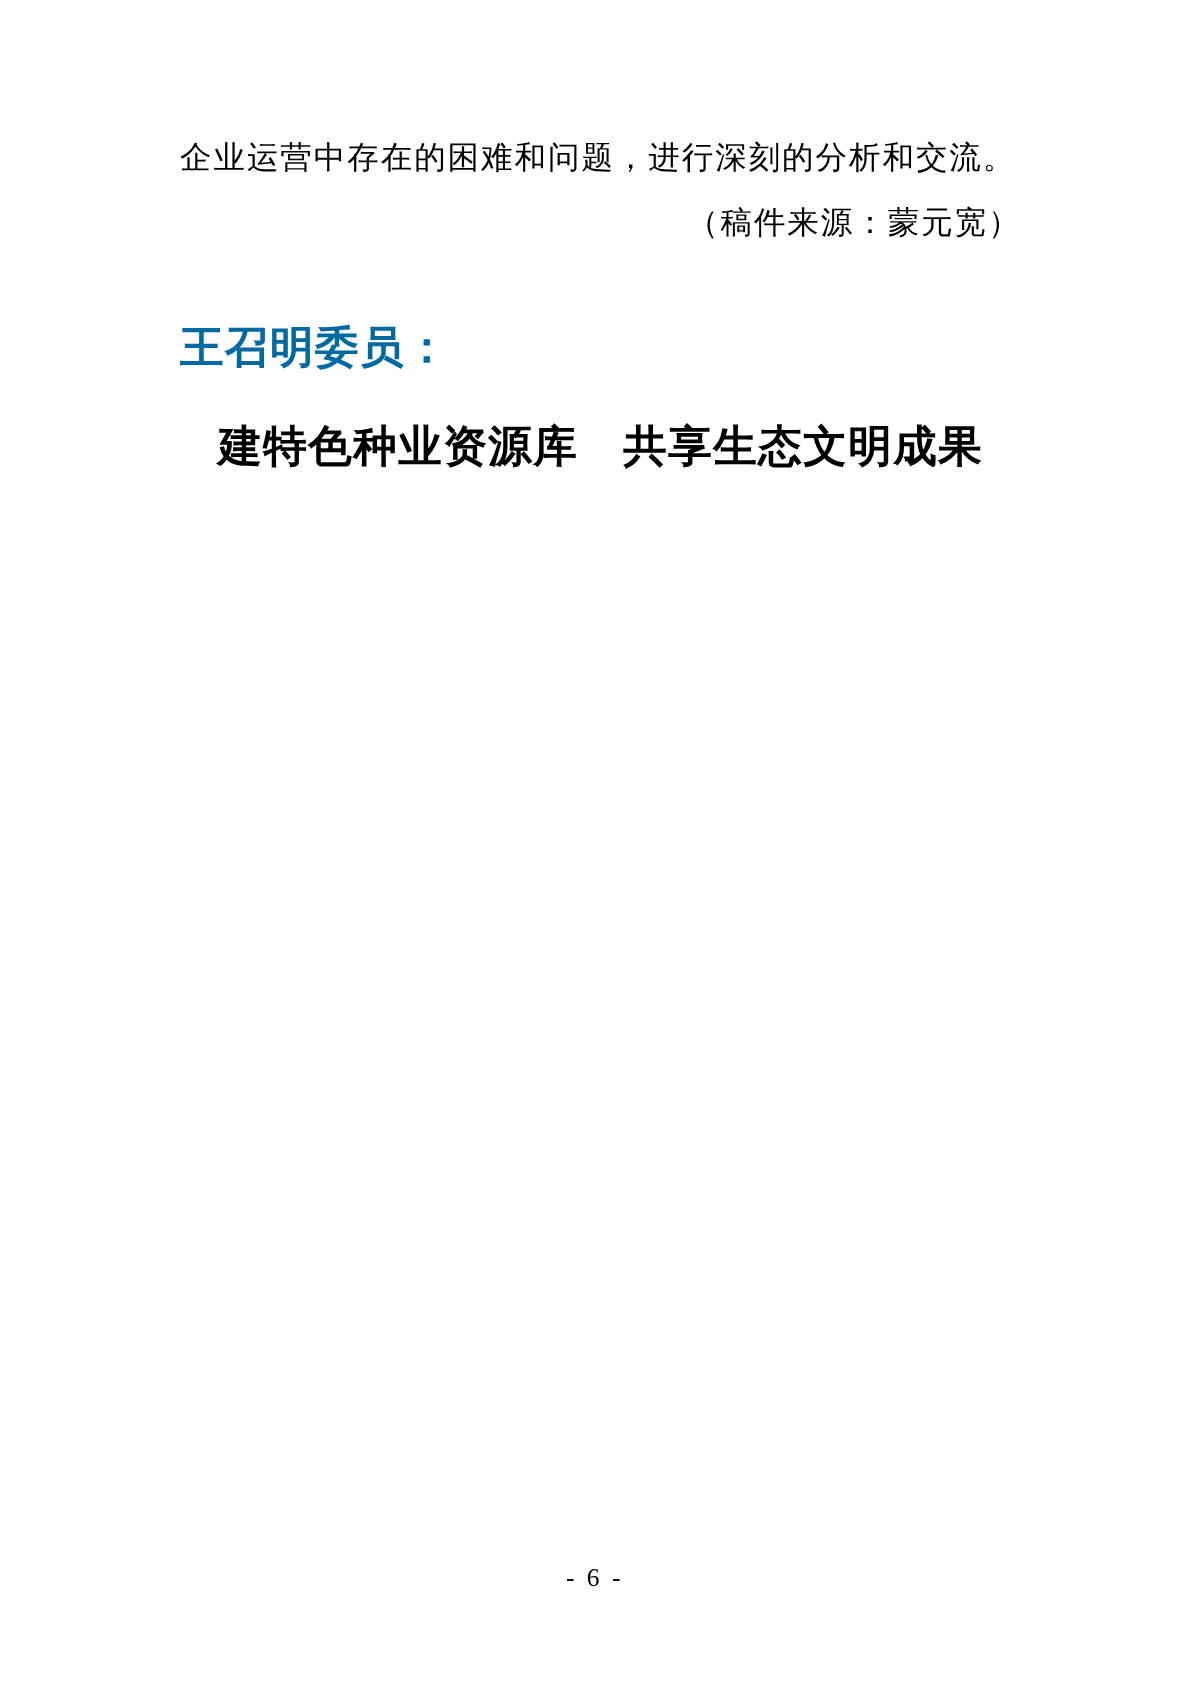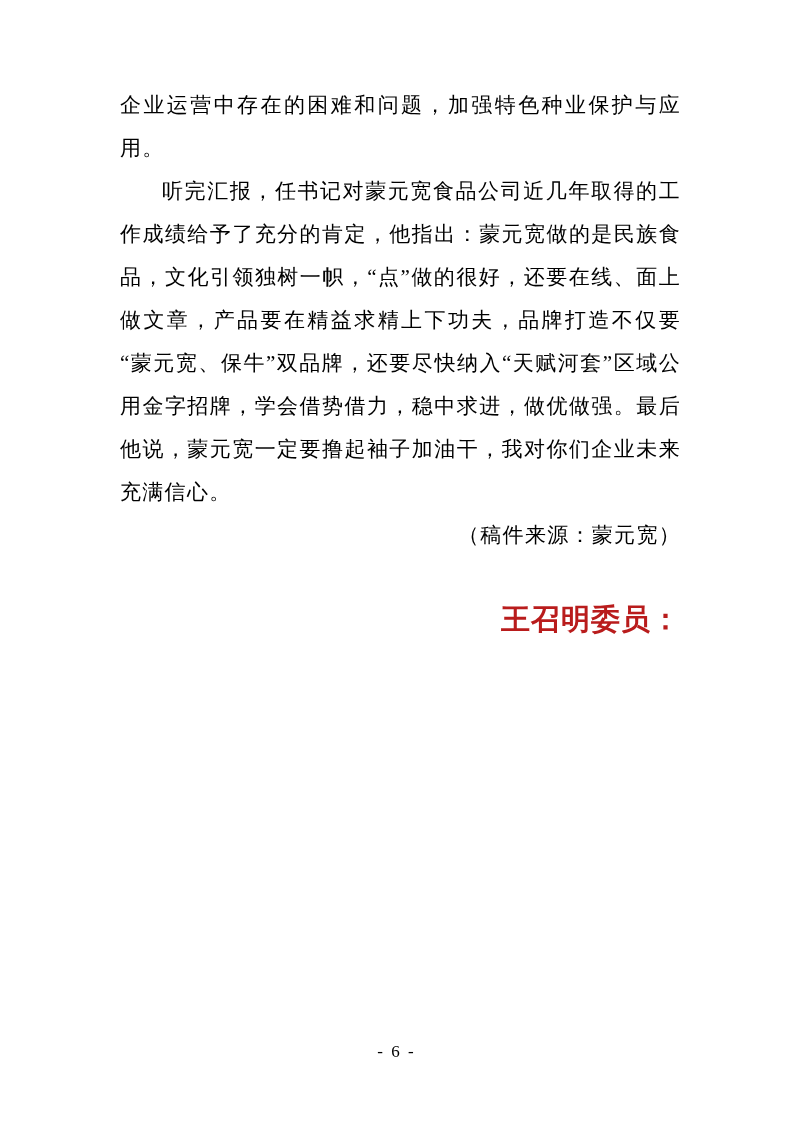--- a/index.html
+++ b/index.html
@@ -33,26 +33,26 @@
   }
   p.indent {
     text-indent: 2em;
   }
   p.source {
     text-align: right;
     letter-spacing: 1.3px;
   }
   h1.title-speaker {
     margin: 42px 0 0 0;
-    text-align: right;
+    text-align: left;
     font-size: 29px;
     line-height: 40px;
     font-weight: 700;
     letter-spacing: 1px;
-    color: #b91c1c;
+    color: #0369a1;
   }
   h2.title-main {
     margin: 26px 0 30px 0;
     text-align: center;
     font-size: 29px;
     line-height: 40px;
     font-weight: 700;
     letter-spacing: 1px;
     color: #000000;
   }
@@ -66,27 +66,27 @@
     letter-spacing: 2px;
     color: #000000;
   }
 </style>
 </head>
 <body>
 
 <div class="page">
   <div class="content">
 
-    <p class="body">企业运营中存在的困难和问题，加强特色种业保护与应用。</p>
+    <p class="body">企业运营中存在的困难和问题，进行深刻的分析和交流。</p>
 
-    <p class="body indent">听完汇报，任书记对蒙元宽食品公司近几年取得的工作成绩给予了充分的肯定，他指出：蒙元宽做的是民族食品，文化引领独树一帜，“点”做的很好，还要在线、面上做文章，产品要在精益求精上下功夫，品牌打造不仅要“蒙元宽、保牛”双品牌，还要尽快纳入“天赋河套”区域公用金字招牌，学会借势借力，稳中求进，做优做强。最后他说，蒙元宽一定要撸起袖子加油干，我对你们企业未来充满信心。</p>
 
     <p class="body source">（稿件来源：蒙元宽）</p>
 
     <h1 class="title-speaker">王召明委员：</h1>
 
+    <h2 class="title-main">建特色种业资源库　共享生态文明成果</h2>
 
 
 
   </div>
 
   <div class="footer">- 6 -</div>
 </div>
 
 </body></html>

